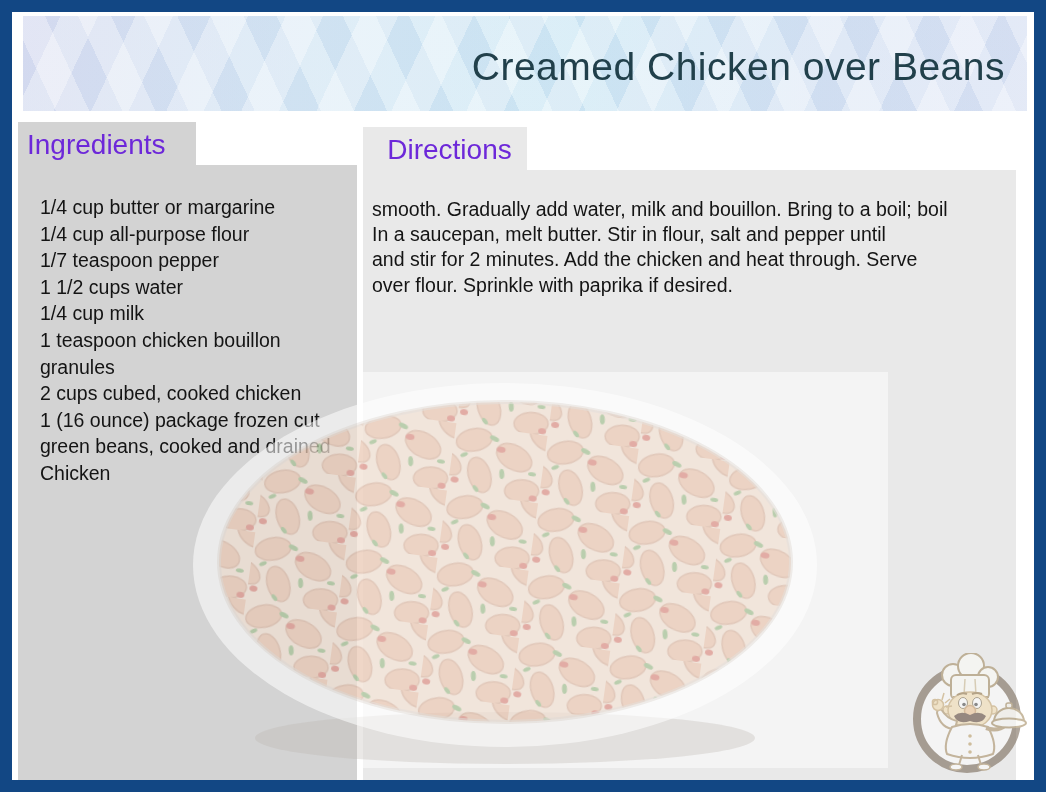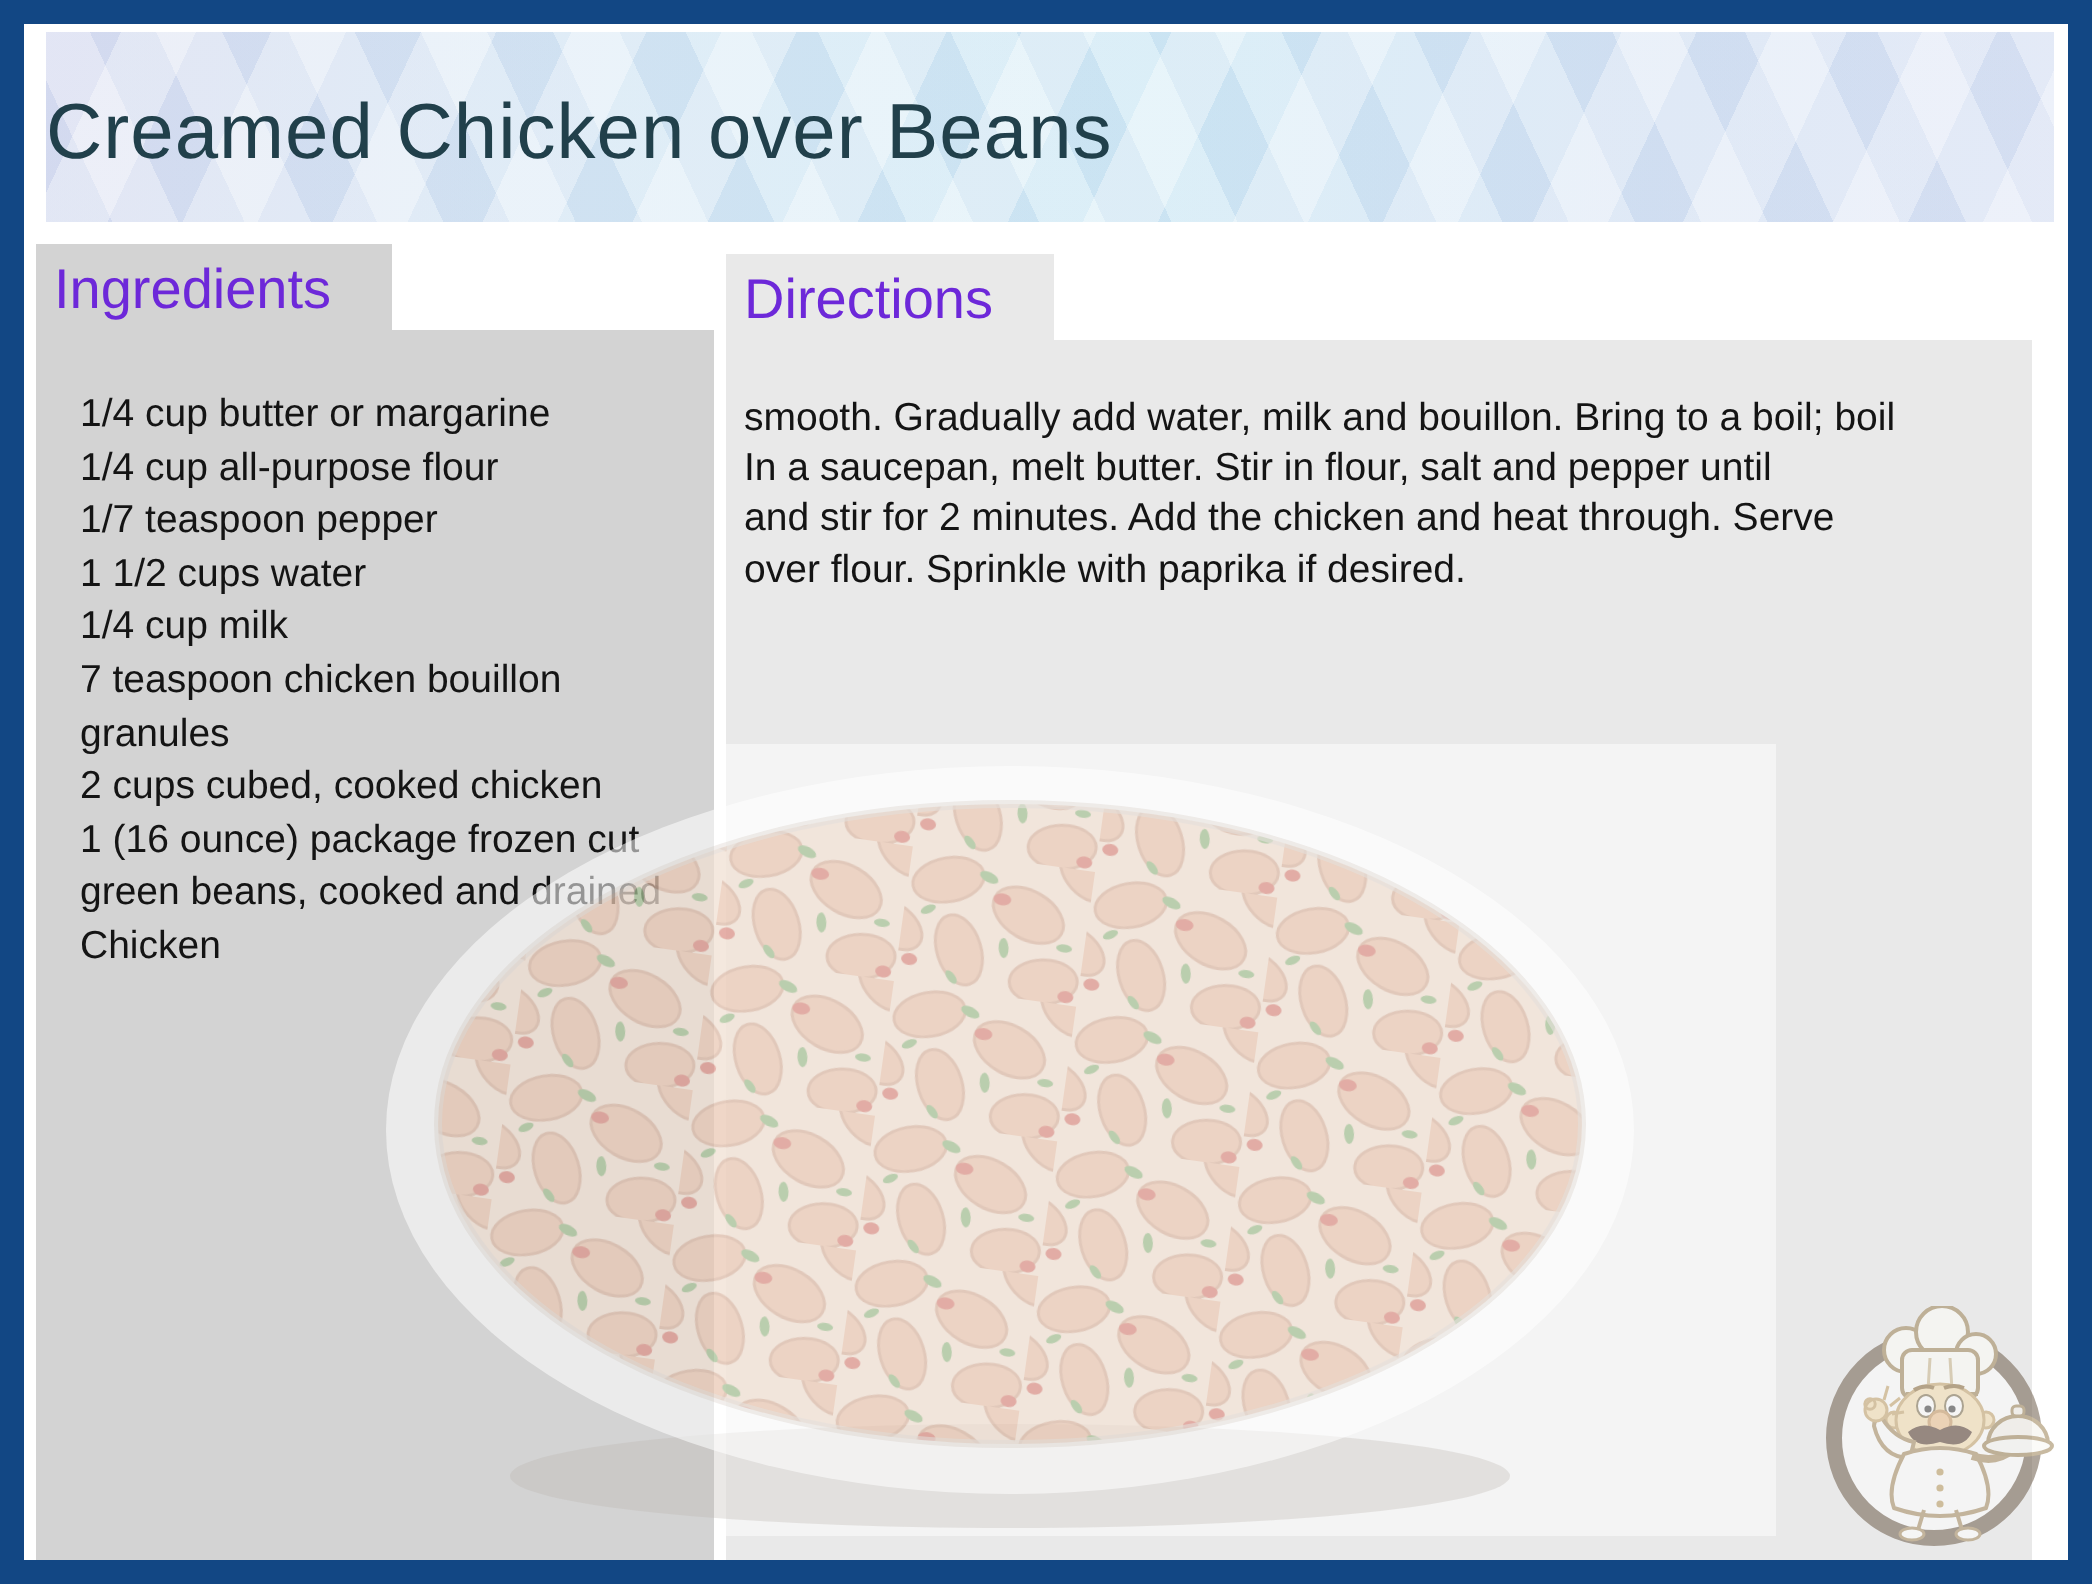--- a/index.html
+++ b/index.html
@@ -8,32 +8,32 @@
     border:12px solid #124784;background:#ffffff;
     font-family:"Liberation Sans",sans-serif;
   }
   
   .banner{
     position:absolute;left:11px;top:4px;width:1004px;height:95px;z-index:1;
     background:
       repeating-linear-gradient(115deg, rgba(255,255,255,0) 0 34px, rgba(255,255,255,.35) 34px 68px),
       repeating-linear-gradient(65deg, rgba(170,190,225,.12) 0 30px, rgba(255,255,255,.25) 30px 60px),
       linear-gradient(100deg,#d9ddf1 0%,#d5e7f4 28%,#cfe9f5 55%,#d5e2f3 80%,#dbe3f4 100%);
-    display:flex;align-items:center;
+    display:flex;align-items:center;justify-content:flex-end;
   }
   .banner .title{
     font-size:39px;color:#21404b;padding:6px 22px 0 0;letter-spacing:.5px;white-space:nowrap;
   }
   
   .tab{position:absolute;height:43px;z-index:2;font-size:28px;color:#6d28d9;
        line-height:46px;padding-left:9px;box-sizing:border-box;}
   .panel{position:absolute;z-index:2;box-sizing:border-box;color:#141414;}
   .ing-tab{left:6px;top:110px;width:178px;background:#d3d3d3;}
   .ing-panel{left:6px;top:153px;width:339px;height:615px;background:#d3d3d3;}
-  .dir-tab{left:351px;top:115px;width:164px;background:#e9e9e9;}
+  .dir-tab{left:351px;top:115px;width:164px;background:#e9e9e9;text-align:center;}
   .dir-panel{left:351px;top:158px;width:653px;height:610px;background:#e9e9e9;}
   .ing-list{padding:29px 6px 0 22px;font-size:19.5px;line-height:26.6px;}
   .dir-text{padding:27px 12px 0 9px;font-size:19.5px;line-height:25.2px;}
   
   .beans-photo{position:absolute;left:80px;top:360px;z-index:3;pointer-events:none;}
   .chef-logo{position:absolute;left:897px;top:641px;z-index:4;opacity:.55;pointer-events:none;}
 </style>
 </head>
 <body>
 
@@ -46,21 +46,21 @@
   <div class="tab ing-tab">
     <span>Ingredients</span>
   </div>
   <div class="panel ing-panel">
     <div class="ing-list">
         <div>1/4 cup butter or margarine</div>
         <div>1/4 cup all-purpose flour</div>
         <div>1/7 teaspoon pepper</div>
         <div>1 1/2 cups water</div>
         <div>1/4 cup milk</div>
-        <div>7 teaspoon chicken bouillon</div>
+        <div>1 teaspoon chicken bouillon</div>
         <div>granules</div>
         <div>2 cups cubed, cooked chicken</div>
         <div>1 (16 ounce) package frozen cut</div>
         <div>green beans, cooked and drained</div>
         <div>Chicken</div>
       </div>
   </div>
 
   <div class="tab dir-tab">
     <span>Directions</span>

